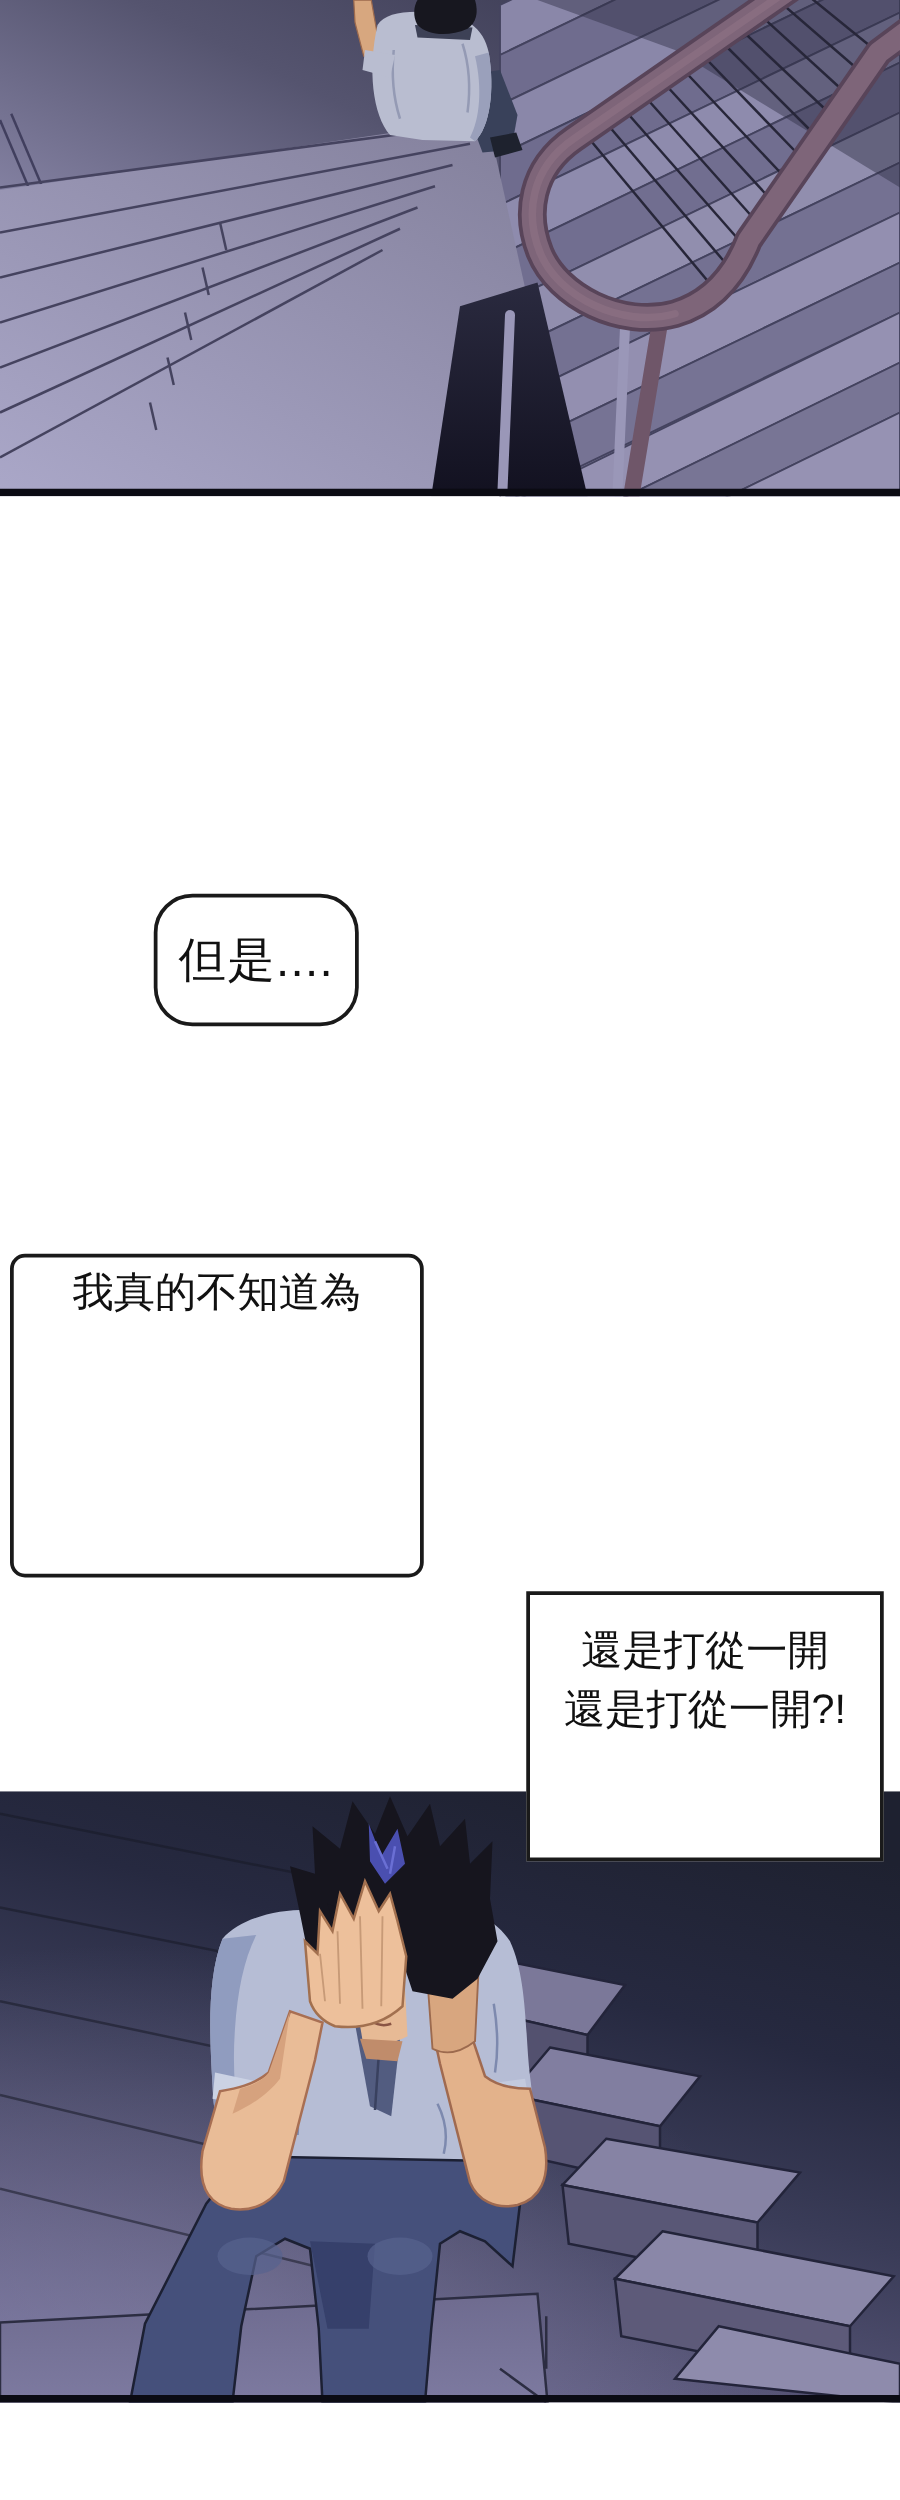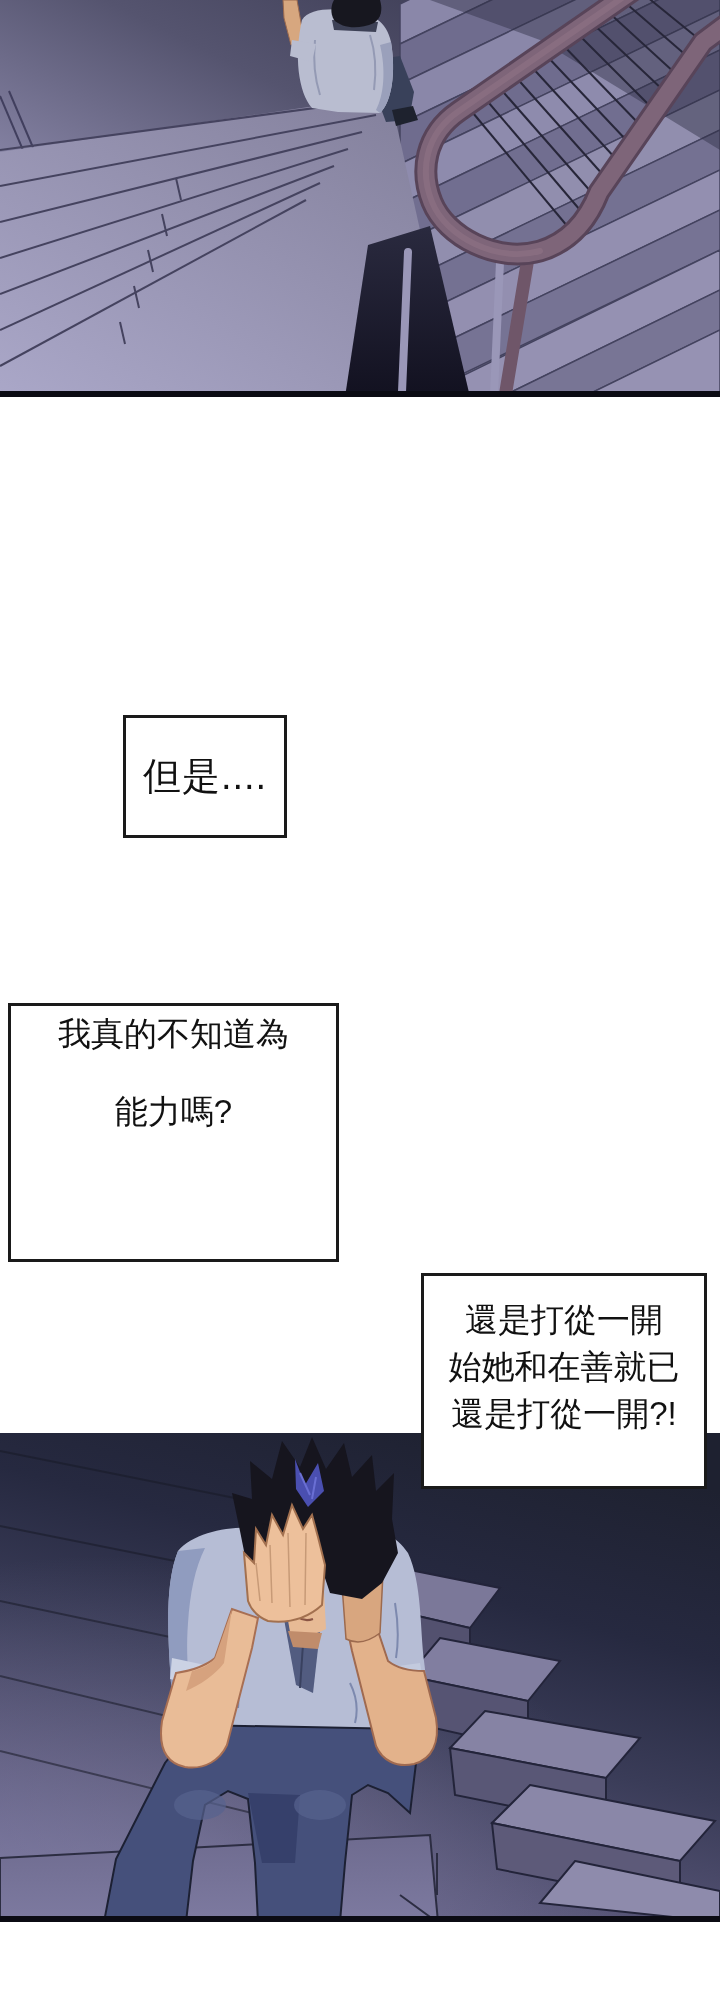--- a/index.html
+++ b/index.html
@@ -2,25 +2,25 @@
 <html><head>
 <meta charset="utf-8">
 <style>
   html,body{margin:0;padding:0;background:#ffffff;}
   .page{position:relative;width:720px;height:2000px;background:#ffffff;overflow:hidden;
         font-family:"Liberation Sans","DejaVu Sans",sans-serif;}
   .panel{position:absolute;left:0;width:720px;z-index:1;}
   .panel svg{display:block;}
   .caption{position:absolute;background:#ffffff;border:3px solid #1a1a1a;z-index:3;
            color:#111111;text-align:center;box-sizing:border-box;}
-  .caption-but{left:123px;top:715px;width:164px;height:123px;
+  .caption-but{left:123px;top:715px;width:164px;height:106px;
                display:flex;align-items:center;justify-content:center;
-               font-size:38px;letter-spacing:1px;}
+               font-size:38px;letter-spacing:1px;border-radius:31px;}
   .caption-left{left:8px;top:1003px;width:331px;height:259px;
-                font-size:33px;line-height:45px;padding-top:5px;}
+                font-size:33px;line-height:45px;padding-top:5px;border-radius:12px;}
   .caption-right{left:421px;top:1273px;width:286px;height:216px;
                  font-size:33px;line-height:47px;padding-top:20px;}
   .para-gap-left{height:33px;}
   .para-gap-right{height:28px;}
   .cap-line{white-space:nowrap;}
 </style>
 </head>
 <body>
 
 <div class="page">
@@ -130,26 +130,24 @@
     </svg>
   </div>
 
   <div class="caption caption-but">
     <span class="cap-line">但是....</span>
   </div>
 
   <div class="caption caption-left">
     <div class="cap-line">我真的不知道為</div>
     <div class="para-gap-left"></div>
-    <div class="cap-line">能力嗎?</div>
   </div>
 
   <div class="caption caption-right">
     <div class="cap-line">還是打從一開</div>
-    <div class="cap-line">始她和在善就已</div>
     <div class="cap-line">還是打從一開?!</div>
     <div class="para-gap-right"></div>
   </div>
 
   <div class="panel" style="top:1433px;height:489px;">
     <svg width="720" height="489" viewBox="0 0 720 489">
       <defs>
         <linearGradient id="bgBottom" x1="70%" y1="0%" x2="30%" y2="100%">
           <stop offset="0%" stop-color="#1e2130"></stop>
           <stop offset="30%" stop-color="#262940"></stop>

